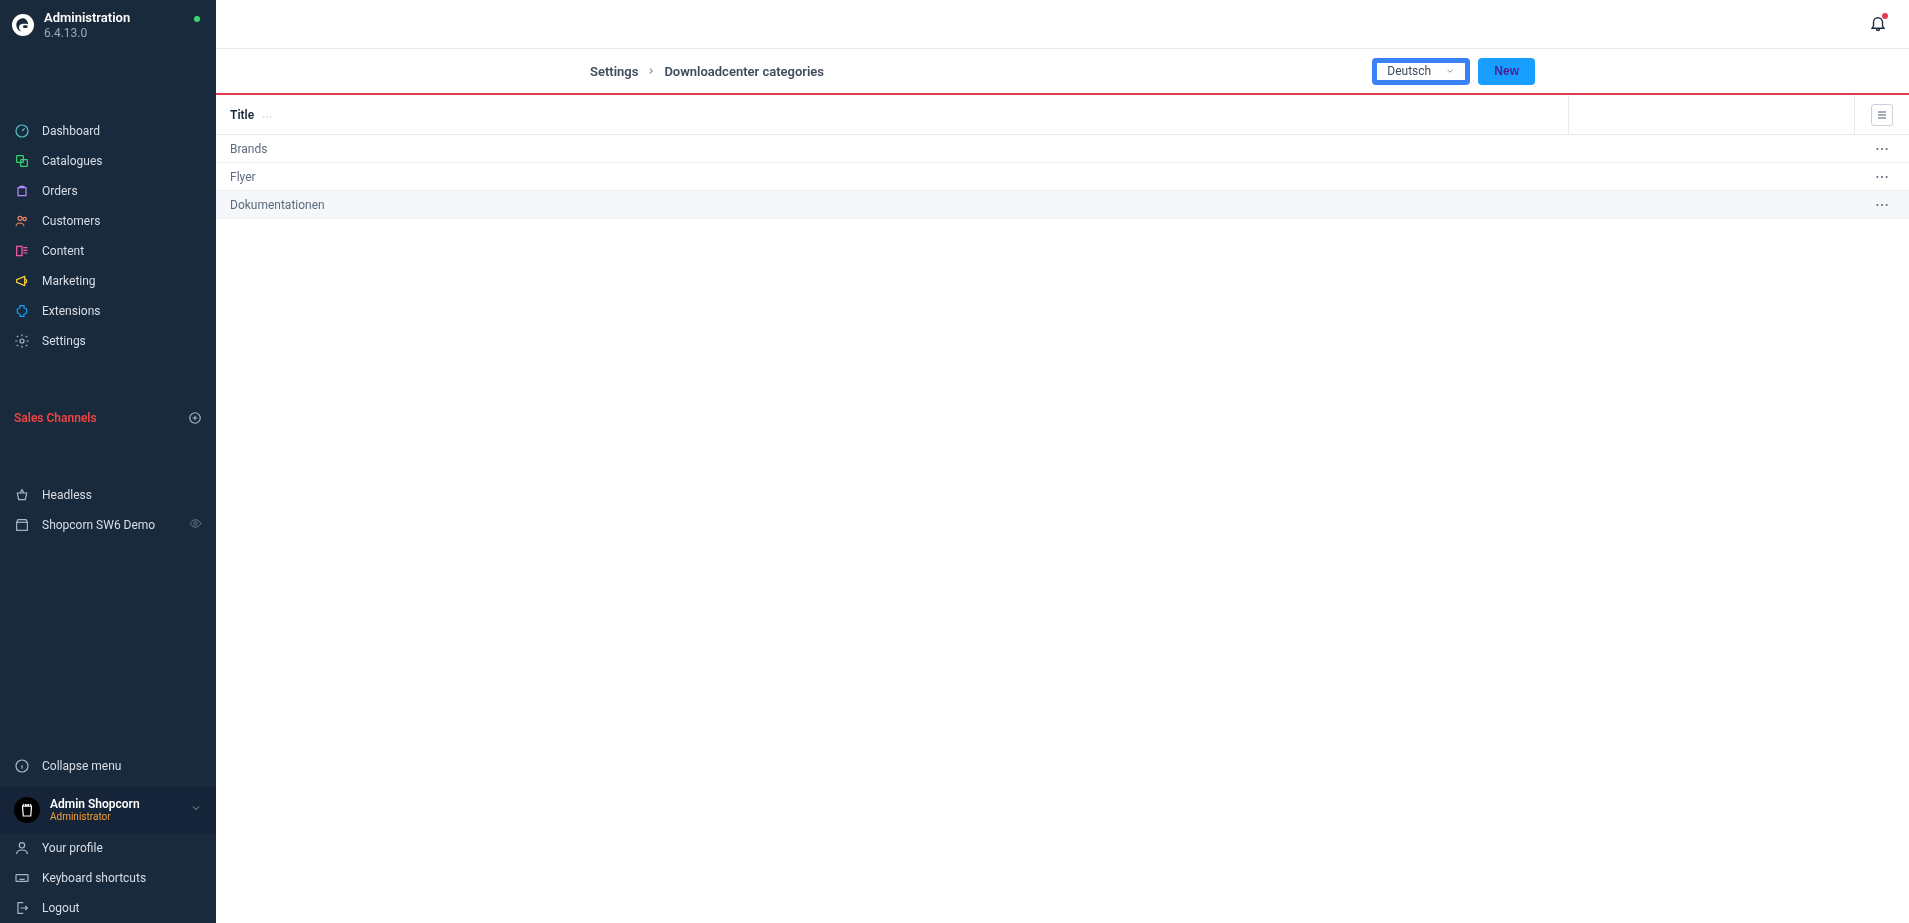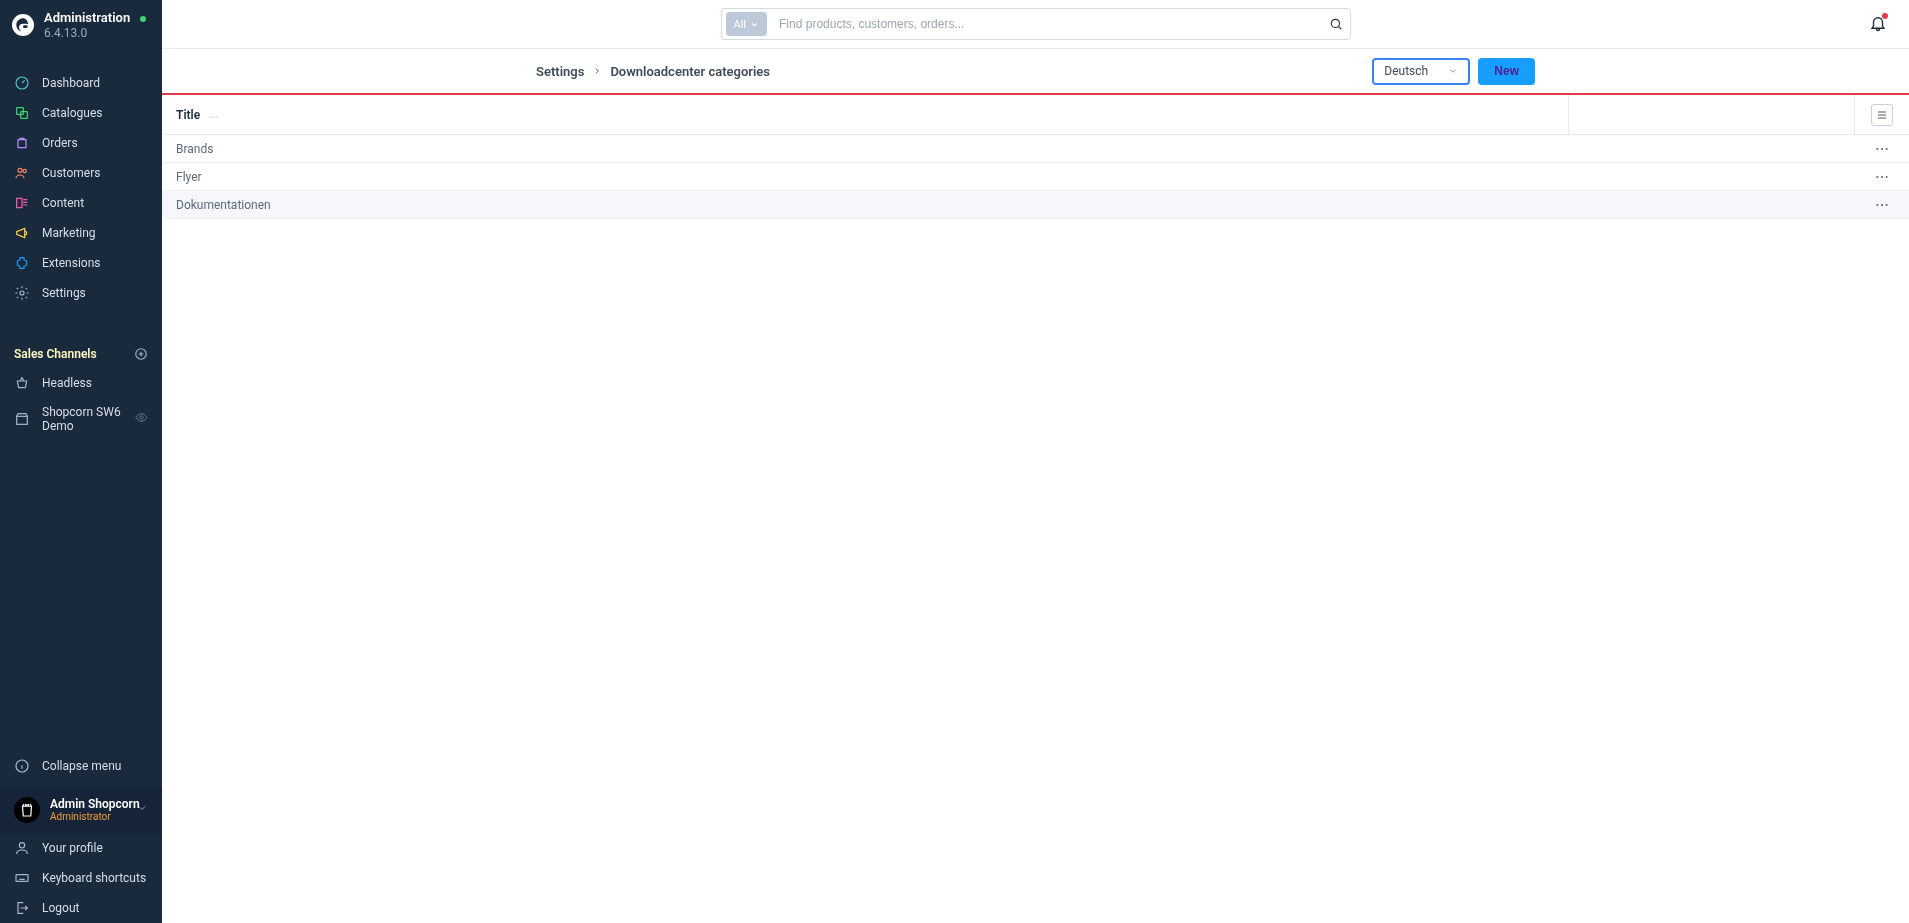--- a/index.html
+++ b/index.html
@@ -8,26 +8,27 @@
     font-family: -apple-system, BlinkMacSystemFont, "Segoe UI", Roboto, "Helvetica Neue", Arial, sans-serif;
     font-size: 13px;
     color: #1a2b3c;
     background: #fff;
     overflow: hidden;
   }
   .app { display: flex; height: 100vh; width: 100vw; }
 
   
   .sidebar {
-    width: 162px;
+    width: 216px;
     background: #1a2a3d;
     color: #d8dee6;
     display: flex;
     flex-direction: column;
     flex-shrink: 0;
+    gap: 48px;
   }
   .sidebar-header {
     display: flex;
     align-items: center;
     padding: 10px 12px 8px 12px;
     gap: 10px;
     position: relative;
   }
   .logo-circle {
     width: 22px; height: 22px;
@@ -56,24 +57,23 @@
     cursor: pointer;
   }
   .nav-icon { width: 16px; height: 16px; display: inline-flex; align-items: center; justify-content: center; flex-shrink: 0; }
   .nav-icon svg { width: 16px; height: 16px; }
 
   .section-header {
     display: flex;
     align-items: center;
     justify-content: space-between;
     padding: 7px 14px;
-    margin-top: 32px;
     font-size: 12px;
     font-weight: 600;
-    color: #fef9c3;
+    color: #ef4444;
   }
   .section-header .plus-icon { width: 14px; height: 14px; display:inline-flex; align-items:center; justify-content:center; }
   .channels { }
   .channel-item { position: relative; }
   .channel-item .eye { position: absolute; right: 14px; opacity: 0.6; }
   .channel-item .eye svg { width: 13px; height: 13px; }
 
   .sidebar-spacer { flex: 1; }
 
   .sidebar-footer { }
@@ -162,21 +162,21 @@
   }
   .breadcrumb { display:flex; align-items:center; gap:8px; font-size:13px; color:#3f4c5c; }
   .breadcrumb .bc0 { font-weight:600; }
   .breadcrumb .bc1 { font-weight:600; }
   .breadcrumb svg { width:10px; height:10px; color:#6b7a8c; }
 
   .subbar-right { position: absolute; right: 374px; display:flex; align-items:center; gap:8px; }
   .lang-select {
     width: 98px;
     height: 27px;
-    border:2px solid #3b82f6;
+    border:5px solid #3b82f6;
     border-radius:4px;
     display:flex;
     align-items:center;
     justify-content:space-between;
     padding: 0 10px;
     font-size:12px;
     color:#3f4c5c;
     background:#fff;
     cursor:pointer;
   }
@@ -428,35 +428,20 @@
               <path d="M10 12h10M17 9l3 3-3 3"></path>
             </svg>
         </span>
         <span>Logout</span>
       </div>
     </div>
   </aside>
 
   <main class="main">
     <div class="topbar">
-      <div class="search-wrap">
-        <span class="search-type">
-          <span>All</span>
-          <svg viewBox="0 0 24 24" fill="none" stroke="#fff" stroke-width="3">
-              <path d="M6 9l6 6 6-6"></path>
-            </svg>
-        </span>
-        <input class="search-input" placeholder="Find products, customers, orders..." style="">
-        <span class="search-icon">
-          <svg viewBox="0 0 24 24" fill="none" stroke="currentColor" stroke-width="2">
-              <circle cx="11" cy="11" r="7"></circle>
-              <path d="M21 21l-5-5"></path>
-            </svg>
-        </span>
-      </div>
       <span class="bell">
         <svg viewBox="0 0 24 24" fill="none" stroke="currentColor" stroke-width="1.8">
             <path d="M6 16V11a6 6 0 1112 0v5l2 3H4l2-3z"></path>
             <path d="M10 20a2 2 0 004 0"></path>
           </svg>
         <span class="dot"></span>
       </span>
     </div>
 
     <div class="subbar">

